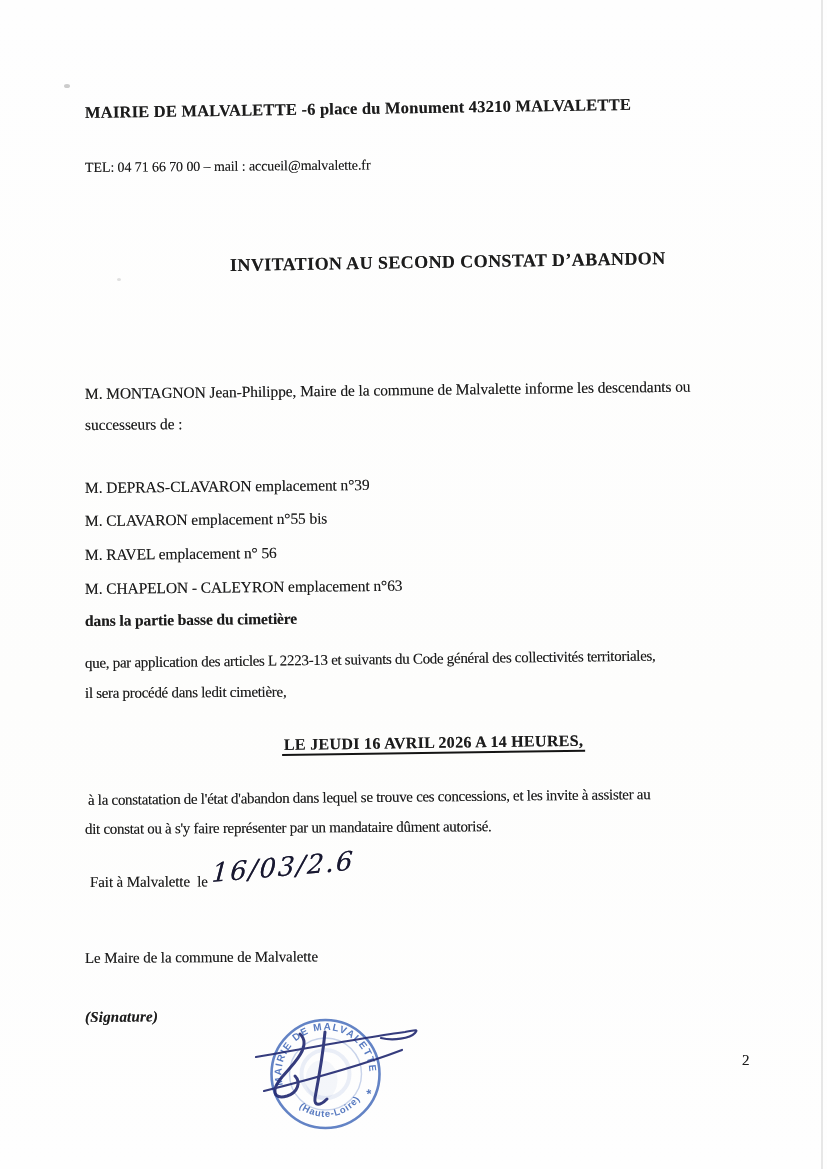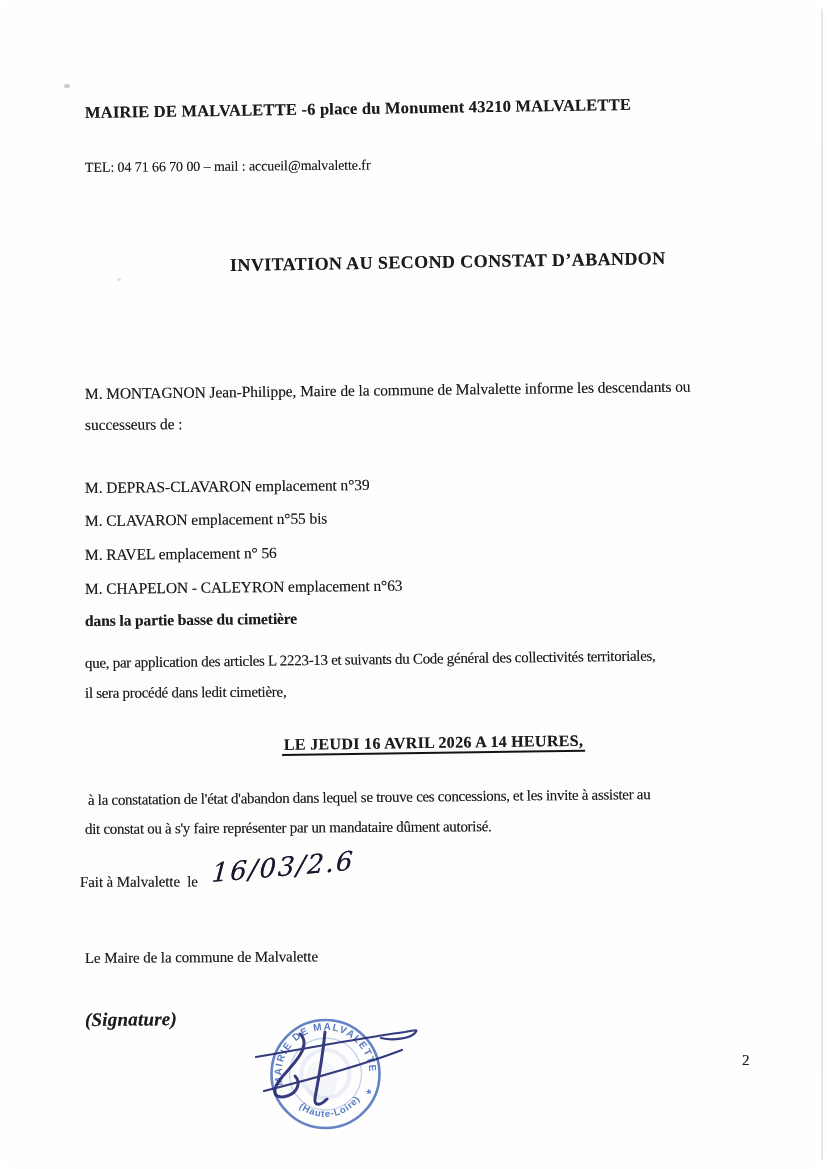--- a/index.html
+++ b/index.html
@@ -2,37 +2,36 @@
 <html><head>
 <meta charset="utf-8">
 <style>
   html,body{margin:0;padding:0;background:#ffffff;}
   .page{
     position:relative;width:827px;height:1169px;background:#fefefee8;
     background:linear-gradient(180deg,#fefefe 0%,#fdfdfc 60%,#fefefe 100%);
     overflow:hidden;
     font-family:"Liberation Serif","DejaVu Serif",serif;
     color:#1c1c1c;
-    border-radius:23px;
   }
   .line{
     position:absolute;white-space:pre;transform-origin:0 50%;
     text-shadow:0 0 0.6px rgba(25,25,25,0.55);
     letter-spacing:-0.1px;
   }
   .hdr{font-size:16.5px;font-weight:bold;letter-spacing:0.2px;}
   .tel{font-size:14px;}
   .title{font-size:18px;font-weight:bold;letter-spacing:0.4px;}
   .body-txt{font-size:15.5px;}
   .small-p{font-size:15px;letter-spacing:-0.3px;}
   .bold{font-weight:bold;}
   .datehl{font-size:16px;font-weight:bold;letter-spacing:0.3px;}
   .datehl .u{border-bottom:2px solid #141414;padding:0 2px 1px 2px;}
   .ital{font-style:italic;font-size:15px;}
-  .sig-label{font-size:19px;font-style:italic;font-weight:bold;letter-spacing:0.2px;}
+  .sig-label{font-size:15px;font-style:italic;font-weight:bold;letter-spacing:0.2px;}
   .handwriting{
     position:absolute;font-family:"DejaVu Serif",serif;font-style:italic;
     font-size:26px;color:#181830;letter-spacing:2px;
     transform:rotate(-5deg) skewX(-9deg);transform-origin:0 50%;
     text-shadow:0 0 0.5px rgba(20,20,48,0.8);
   }
   .pagenum{font-size:15px;}
   .speck{position:absolute;border-radius:50%;}
   .scan-edge{position:absolute;right:4px;top:0;bottom:0;width:2px;background:rgba(180,180,180,0.3);}
   svg text{font-family:"Liberation Sans","DejaVu Sans",sans-serif;font-weight:bold;}
@@ -62,21 +61,21 @@
   <div class="line body-txt bold" style="left:85px;top:612px;transform:rotate(-0.6deg);">dans la partie basse du cimetière</div>
 
   <div class="line small-p" style="left:85px;top:655px;transform:rotate(-0.75deg);">que, par application des articles L 2223-13 et suivants du Code général des collectivités territoriales,</div>
   <div class="line small-p" style="left:85px;top:685px;transform:rotate(-0.4deg);">il sera procédé dans ledit cimetière,</div>
 
   <div class="line datehl" style="left:282px;top:736px;transform:rotate(-0.8deg);"><span class="u">LE JEUDI 16 AVRIL 2026 A 14 HEURES,</span></div>
 
   <div class="line small-p" style="left:88px;top:792px;transform:rotate(-0.6deg);">à la constatation de l'état d'abandon dans lequel se trouve ces concessions, et les invite à assister au</div>
   <div class="line small-p" style="left:85px;top:821px;transform:rotate(-0.4deg);">dit constat ou à s'y faire représenter par un mandataire dûment autorisé.</div>
 
-  <div class="line ital" style="left:80px;top:874px;transform:rotate(-0.3deg);font-style:normal;">Fait à Malvalette  le</div>
+  <div class="line ital" style="left:90px;top:874px;transform:rotate(-0.3deg);font-style:normal;">Fait à Malvalette  le</div>
   <div class="handwriting" style="left:212px;top:858px;">16/03/2.6</div>
 
   <div class="line body-txt" style="left:85px;top:950px;transform:rotate(-0.4deg);font-size:15px;">Le Maire de la commune de Malvalette</div>
   <div class="line sig-label" style="left:85px;top:1009px;transform:rotate(-0.5deg);">(Signature)</div>
 
   <svg width="300" height="170" viewBox="0 0 300 170" style="position:absolute;left:233px;top:1005px;" xmlns="http://www.w3.org/2000/svg" xmlns:xlink="http://www.w3.org/1999/xlink">
     <defs>
       <path id="arcTop" d="M -31.1,31.1 A 44 44 0 1 1 31.1,31.1"></path>
       <path id="arcBottom" d="M -38,20 A 43 43 0 0 0 38,20"></path>
     </defs>

